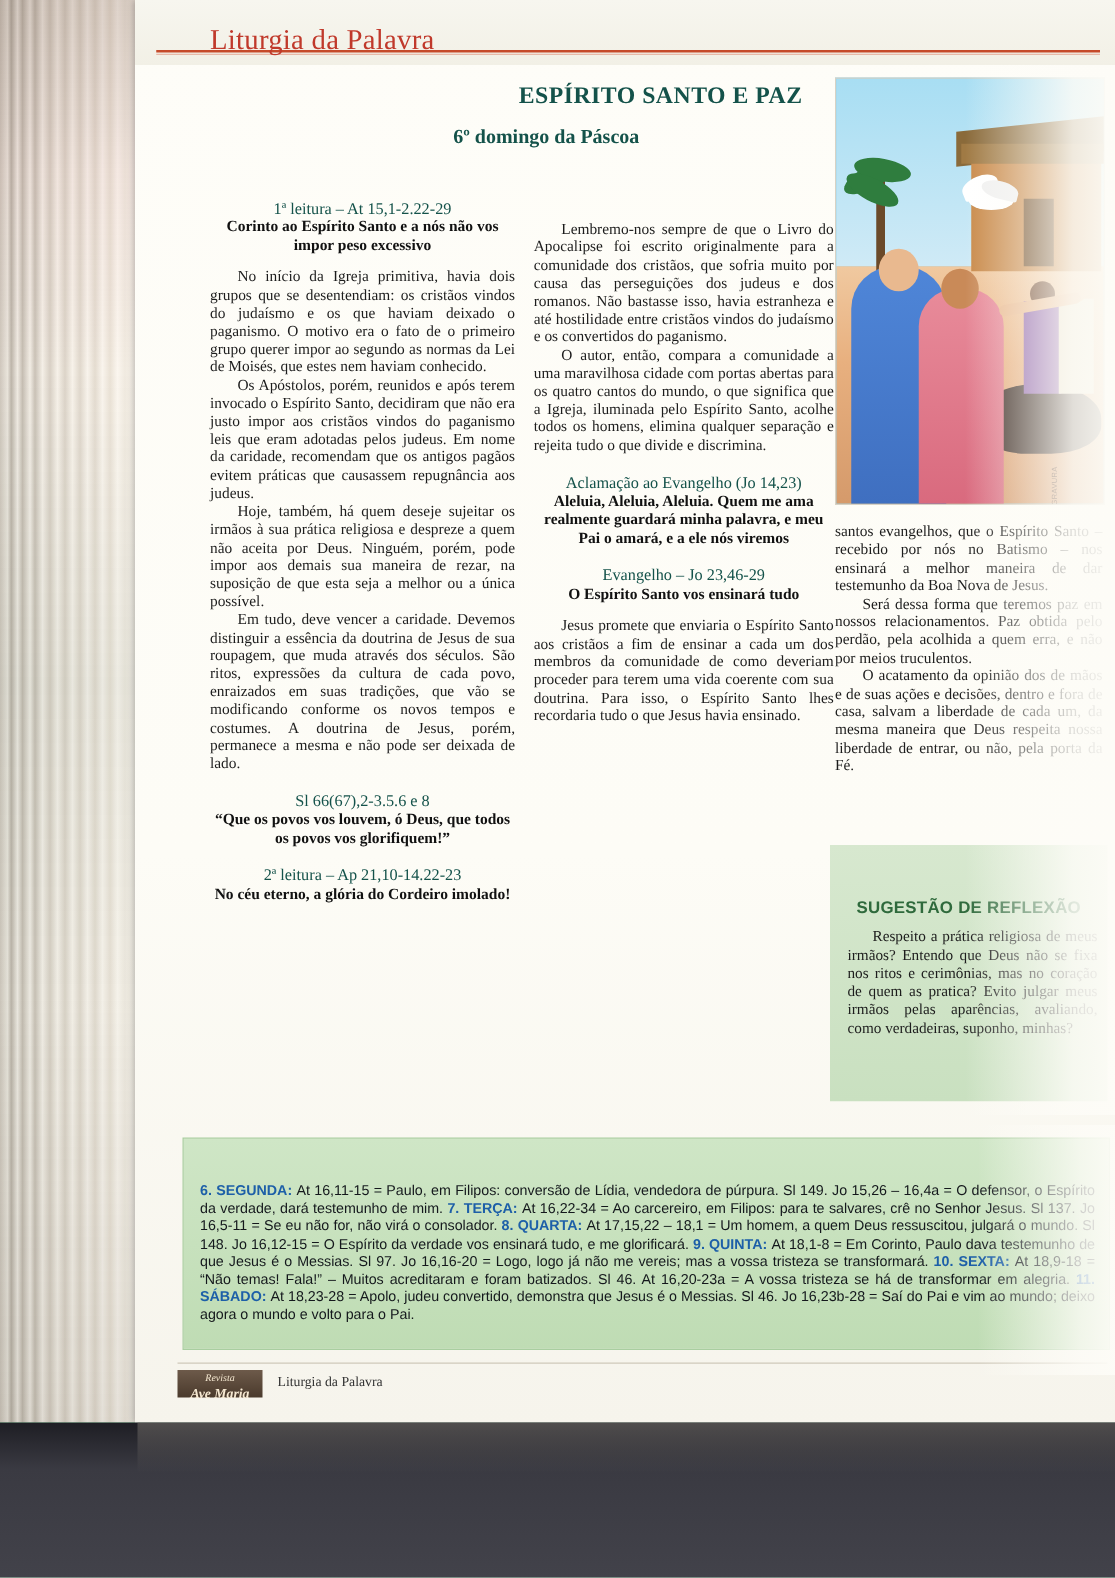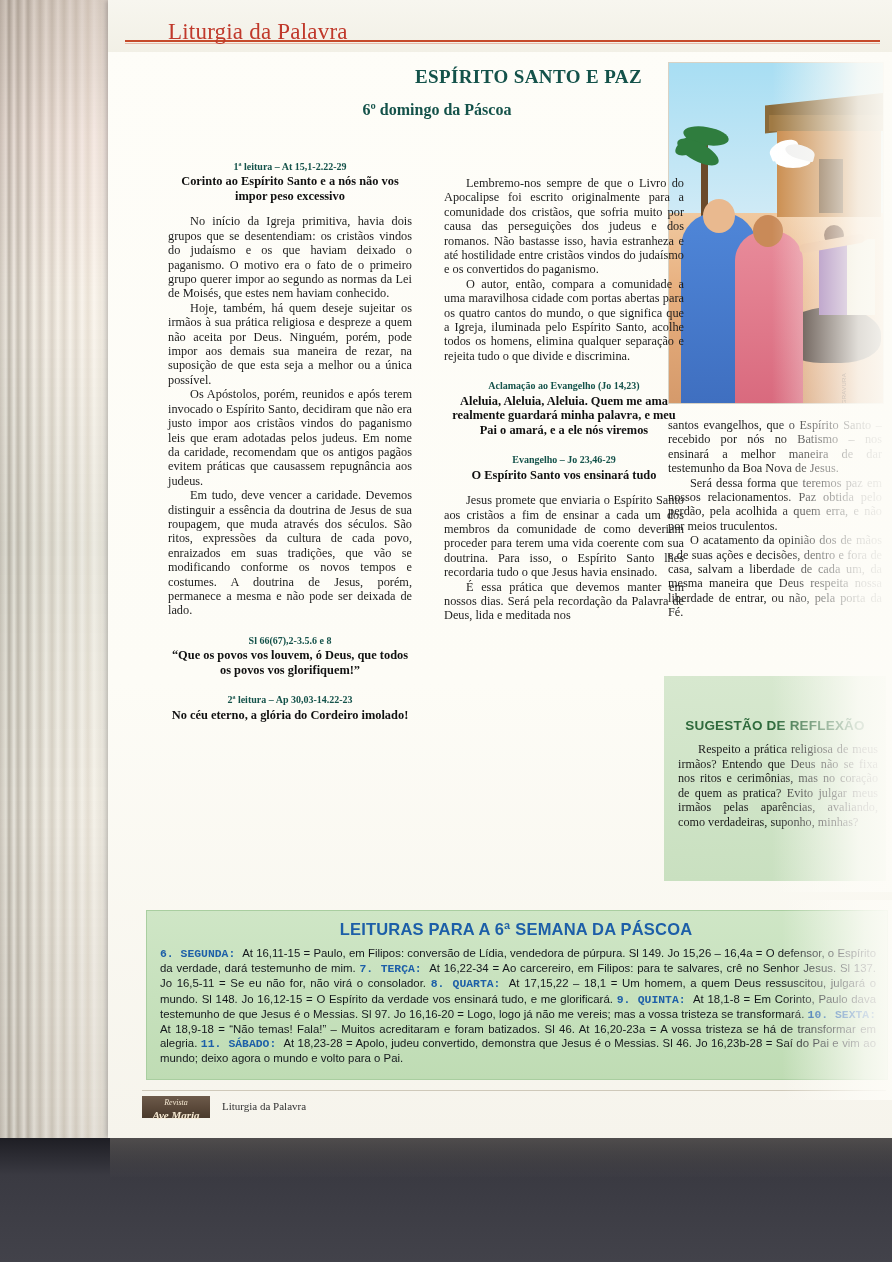--- a/index.html
+++ b/index.html
@@ -89,25 +89,25 @@
   }
 
   
   .col{
     position:absolute;
     font-size:12.3px;line-height:14.4px;color:#1c1c1c;
     text-align:justify;
   }
   .col p{margin:0 0 0 0;text-indent:22px;}
   .col1{left:168px;top:160px;width:244px;}
-  .col2{left:444px;top:176px;width:240px;}
+  .col2{left:427px;top:176px;width:240px;}
   .col3{left:668px;top:418px;width:214px;}
 
   .lead{
-    text-align:center;font-size:10px;font-weight:bold;color:#14524a;
+    text-align:center;font-size:13px;font-weight:normal;color:#14524a;
     margin:0 0 3px 0;text-indent:0 !important;
   }
   .leadbold{
     text-align:center;font-size:12.4px;font-weight:bold;color:#111;
     margin:0;text-indent:0 !important;line-height:14.5px;
   }
   .spacer{height:11px;}
   .spacer-l{height:16px;}
 
   
@@ -179,21 +179,21 @@
   .readings-title{
     position:absolute;left:146px;top:920px;width:740px;text-align:center;
     font-size:16.5px;font-weight:bold;color:#1d5fa8;
     font-family:"Liberation Sans",sans-serif;letter-spacing:.2px;
   }
   .readings-body{
     position:absolute;left:160px;top:946px;width:716px;
     font-size:11.4px;line-height:14.2px;color:#14181c;text-align:justify;
     font-family:"Liberation Sans",sans-serif;
   }
-  .readings-body b{color:#1d5fa8;font-family:Liberation Mono, monospace;}
+  .readings-body b{color:#1d5fa8;}
 
   
   .logo{
     position:absolute;left:142px;top:1096px;width:68px;height:22px;
     background:linear-gradient(180deg,#6d5a4a 0%,#4a3a2c 100%);
   }
   .logo span{
     display:block;text-align:center;color:#f3e6cf;font-size:8px;line-height:10px;
     font-family:"Liberation Serif",serif;font-style:italic;padding-top:2px;
   }
@@ -266,59 +266,57 @@
     <div class="p4head"></div>
     <div class="arm"></div>
     <div class="sig">GRAVURA</div>
   </div>
 
   <div class="col col1">
     <p class="lead">1ª leitura – At 15,1-2.22-29</p>
     <p class="leadbold">Corinto ao Espírito Santo e a nós não vos impor peso excessivo</p>
     <div class="spacer"></div>
     <p>No início da Igreja primitiva, havia dois grupos que se desentendiam: os cristãos vindos do judaísmo e os que haviam deixado o paganismo. O motivo era o fato de o primeiro grupo querer impor ao segundo as normas da Lei de Moisés, que estes nem haviam conhecido.</p>
+    <p>Os Apóstolos, porém, reunidos e após terem invocado o Espírito Santo, decidiram que não era justo impor aos cristãos vindos do paganismo leis que eram adotadas pelos judeus. Em nome da caridade, recomendam que os antigos pagãos evitem práticas que causassem repugnância aos judeus.</p>
     <p>Hoje, também, há quem deseje sujeitar os irmãos à sua prática religiosa e despreze a quem não aceita por Deus. Ninguém, porém, pode impor aos demais sua maneira de rezar, na suposição de que esta seja a melhor ou a única possível.</p>
-    <p>Os Apóstolos, porém, reunidos e após terem invocado o Espírito Santo, decidiram que não era justo impor aos cristãos vindos do paganismo leis que eram adotadas pelos judeus. Em nome da caridade, recomendam que os antigos pagãos evitem práticas que causassem repugnância aos judeus.</p>
     <p>Em tudo, deve vencer a caridade. Devemos distinguir a essência da doutrina de Jesus de sua roupagem, que muda através dos séculos. São ritos, expressões da cultura de cada povo, enraizados em suas tradições, que vão se modificando conforme os novos tempos e costumes. A doutrina de Jesus, porém, permanece a mesma e não pode ser deixada de lado.</p>
     <div class="spacer-l"></div>
     <p class="lead">Sl 66(67),2-3.5.6 e 8</p>
     <p class="leadbold">“Que os povos vos louvem, ó Deus, que todos os povos vos glorifiquem!”</p>
     <div class="spacer-l"></div>
-    <p class="lead">2ª leitura – Ap 30,03-14.22-23</p>
+    <p class="lead">2ª leitura – Ap 21,10-14.22-23</p>
     <p class="leadbold">No céu eterno, a glória do Cordeiro imolado!</p>
   </div>
 
   <div class="col col2">
     <p>Lembremo-nos sempre de que o Livro do Apocalipse foi escrito originalmente para a comunidade dos cristãos, que sofria muito por causa das perseguições dos judeus e dos romanos. Não bastasse isso, havia estranheza e até hostilidade entre cristãos vindos do judaísmo e os convertidos do paganismo.</p>
     <p>O autor, então, compara a comunidade a uma maravilhosa cidade com portas abertas para os quatro cantos do mundo, o que significa que a Igreja, iluminada pelo Espírito Santo, acolhe todos os homens, elimina qualquer separação e rejeita tudo o que divide e discrimina.</p>
     <div class="spacer-l"></div>
     <p class="lead">Aclamação ao Evangelho (Jo 14,23)</p>
     <p class="leadbold">Aleluia, Aleluia, Aleluia. Quem me ama realmente guardará minha palavra, e meu Pai o amará, e a ele nós viremos</p>
     <div class="spacer-l"></div>
     <p class="lead">Evangelho – Jo 23,46-29</p>
     <p class="leadbold">O Espírito Santo vos ensinará tudo</p>
     <div class="spacer"></div>
     <p>Jesus promete que enviaria o Espírito Santo aos cristãos a fim de ensinar a cada um dos membros da comunidade de como deveriam proceder para terem uma vida coerente com sua doutrina. Para isso, o Espírito Santo lhes recordaria tudo o que Jesus havia ensinado.</p>
-    <p>É essa prática que devemos manter em nossos dias. Será pela recordação da Palavra de Deus, lida e meditada nos</p>
   </div>
 
   <div class="col col3">
     <p style="text-indent:0">santos evangelhos, que o Espírito Santo – recebido por nós no Batismo – nos ensinará a melhor maneira de dar testemunho da Boa Nova de Jesus.</p>
     <p>Será dessa forma que teremos paz em nossos relacionamentos. Paz obtida pelo perdão, pela acolhida a quem erra, e não por meios truculentos.</p>
     <p>O acatamento da opinião dos de mãos e de suas ações e decisões, dentro e fora de casa, salvam a liberdade de cada um, da mesma maneira que Deus respeita nossa liberdade de entrar, ou não, pela porta da Fé.</p>
   </div>
 
   <div class="reflect"></div>
   <div class="reflect-title">SUGESTÃO DE REFLEXÃO</div>
   <div class="reflect-body">
     <p>Respeito a prática religiosa de meus irmãos? Entendo que Deus não se fixa nos ritos e cerimônias, mas no coração de quem as pratica? Evito julgar meus irmãos pelas aparências, avaliando, como verdadeiras, suponho, minhas?</p>
   </div>
 
   <div class="readings"></div>
-  <div class="readings-title">LEITURAS PARA A 6ª SEMANA DA PÁSCOA</div>
   <div class="readings-body" id="readings-body"><b>6. SEGUNDA: </b><span>At 16,11-15 = Paulo, em Filipos: conversão de Lídia, vendedora de púrpura. Sl 149. Jo 15,26 – 16,4a = O defensor, o Espírito da verdade, dará testemunho de mim. </span><b>7. TERÇA: </b><span>At 16,22-34 = Ao carcereiro, em Filipos: para te salvares, crê no Senhor Jesus. Sl 137. Jo 16,5-11 = Se eu não for, não virá o consolador. </span><b>8. QUARTA: </b><span>At 17,15,22 – 18,1 = Um homem, a quem Deus ressuscitou, julgará o mundo. Sl 148. Jo 16,12-15 = O Espírito da verdade vos ensinará tudo, e me glorificará. </span><b>9. QUINTA: </b><span>At 18,1-8 = Em Corinto, Paulo dava testemunho de que Jesus é o Messias. Sl 97. Jo 16,16-20 = Logo, logo já não me vereis; mas a vossa tristeza se transformará. </span><b>10. SEXTA: </b><span>At 18,9-18 = “Não temas! Fala!” – Muitos acreditaram e foram batizados. Sl 46. At 16,20-23a = A vossa tristeza se há de transformar em alegria. </span><b>11. SÁBADO: </b><span>At 18,23-28 = Apolo, judeu convertido, demonstra que Jesus é o Messias. Sl 46. Jo 16,23b-28 = Saí do Pai e vim ao mundo; deixo agora o mundo e volto para o Pai.</span></div>
 
   <div class="footer-rule"></div>
   <div class="logo">
     <span class="l1">Revista</span>
     <span class="l2">Ave Maria</span>
   </div>
   <div class="footer-text">Liturgia da Palavra</div>
 
   <div class="fade-right"></div>

